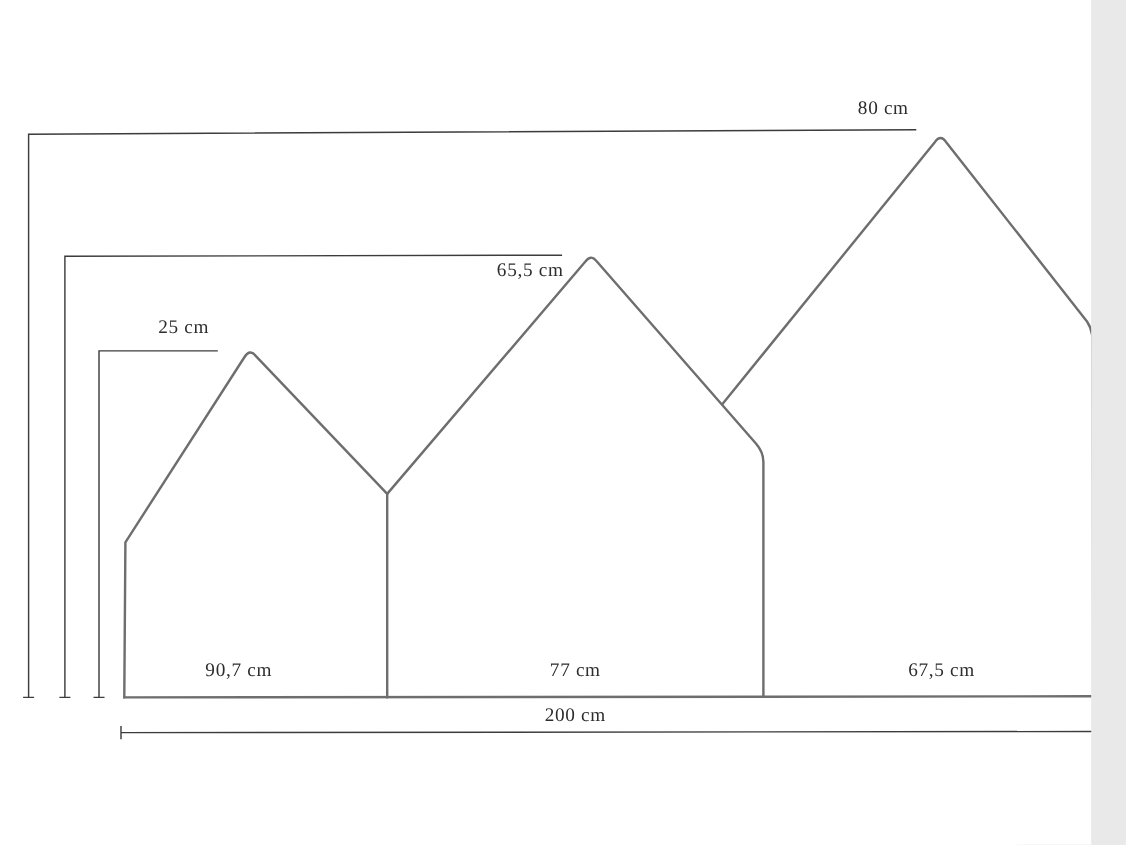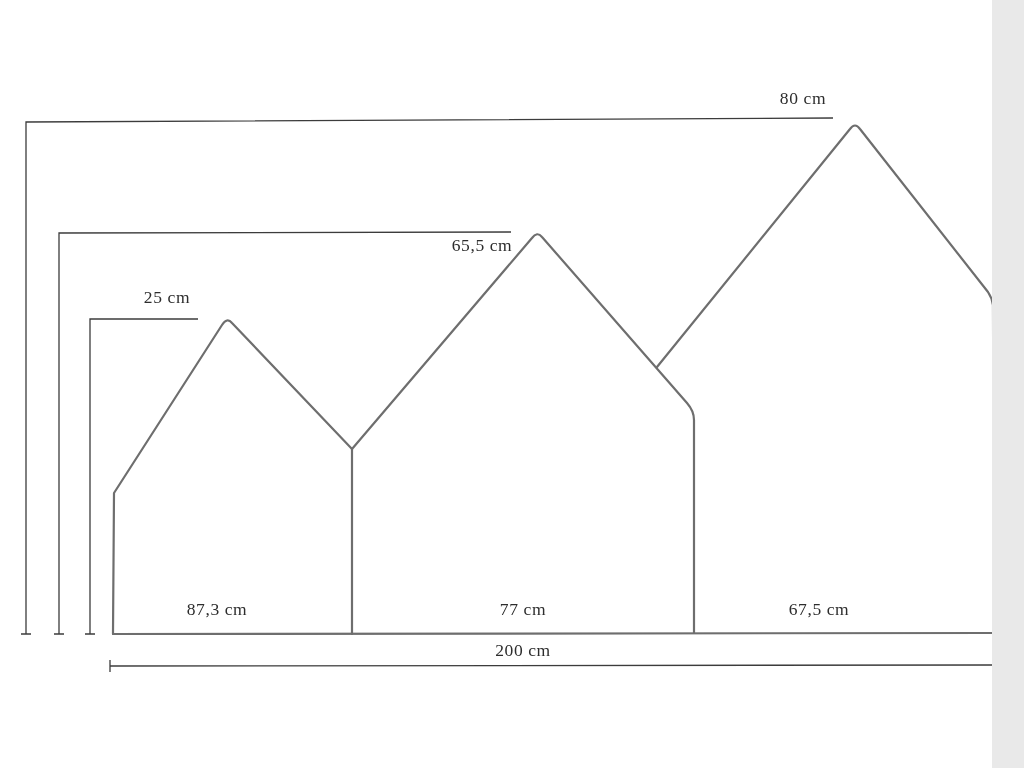--- a/index.html
+++ b/index.html
@@ -60,18 +60,18 @@
       <path class="dim-stroke" d="M26,634 L26,122 L833,118 M21,634 L31,634"></path>
       <path class="dim-stroke" d="M59,634 L59,233 L511,232 M54,634 L64,634"></path>
       <path class="dim-stroke" d="M90,634 L90,319 L198,319 M85,634 L95,634"></path>
       <path class="dim-stroke" d="M110,666 L997,665 M110,660 L110,672 M997,659 L997,671"></path>
     </g>
   </svg>
 
   <div class="dim-label" style="left:803px;top:98px;">80 cm</div>
   <div class="dim-label" style="left:482px;top:209px;margin-top:36px;">65,5 cm</div>
   <div class="dim-label" style="left:167px;top:297px;">25 cm</div>
-  <div class="dim-label" style="left:217px;top:609px;">87,3 cm</div>
+  <div class="dim-label" style="left:217px;top:609px;">90,7 cm</div>
   <div class="dim-label" style="left:523px;top:609px;">77 cm</div>
-  <div class="dim-label" style="left:819px;top:609px;">67,5 cm</div>
+  <div class="dim-label" style="left:856px;top:609px;">67,5 cm</div>
   <div class="dim-label" style="left:523px;top:650px;">200 cm</div>
 
 </div>
 
 </body></html>

